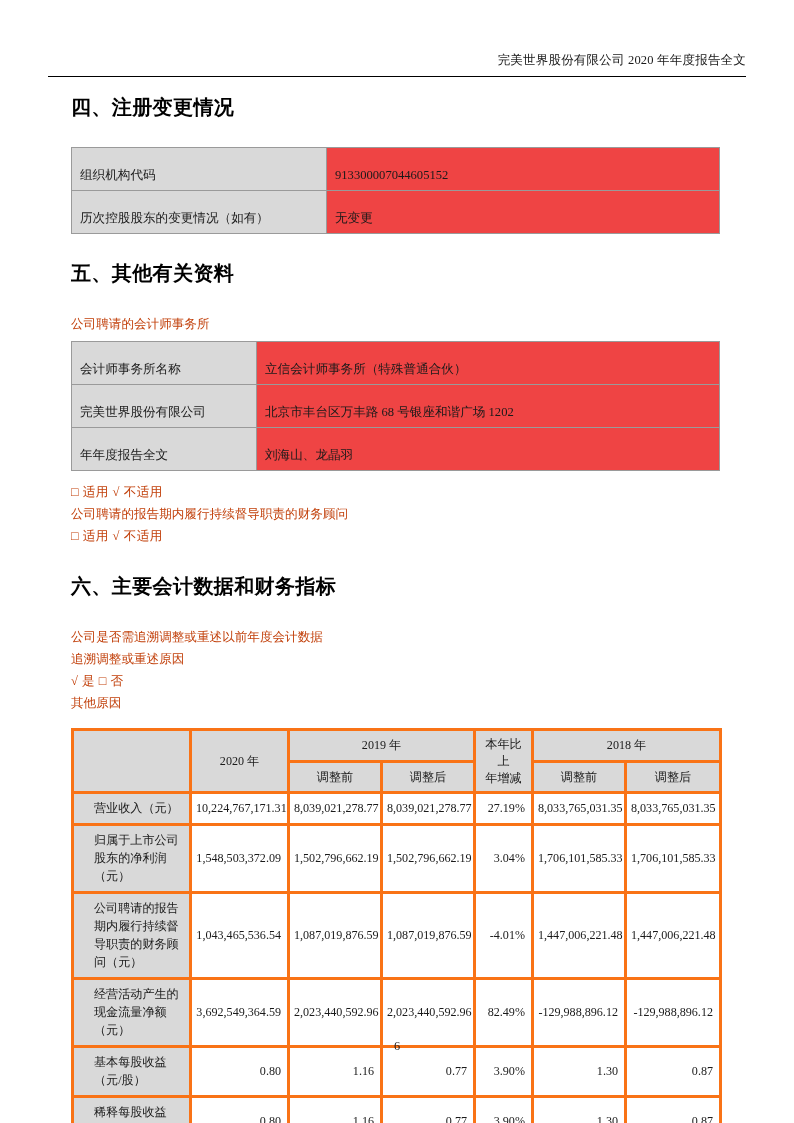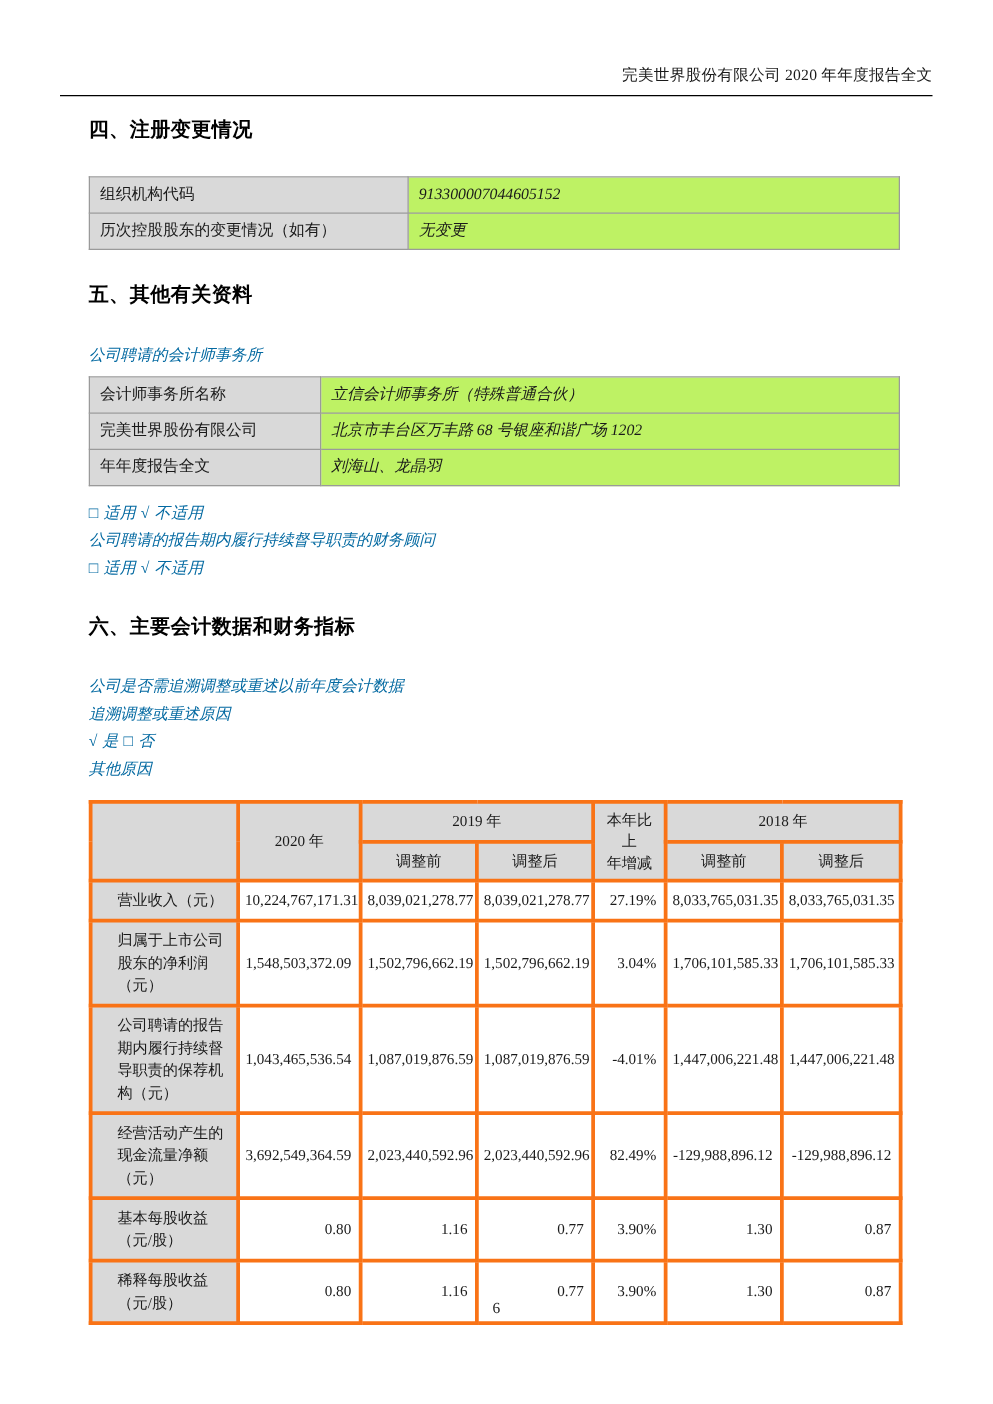--- a/index.html
+++ b/index.html
@@ -42,61 +42,59 @@
   }
   
   .content {
     position: absolute;
     left: 71px;
     top: 94px;
     width: 648px;
   }
   h2.sec {
     font-family: "Liberation Sans", "DejaVu Sans", sans-serif;
-    font-size: 16px;
+    font-size: 20px;
     font-weight: bold;
     margin: 0;
     padding: 0;
     letter-spacing: 0.4px;
     color: #000;
   }
   .sp-after-h2 { height: 26px; }
   p.body {
     font-size: 12.6px;
     line-height: 22px;
     margin: 0;
     padding: 0;
-    color: #0369a1;
-    font-style: italic;
+    color: #c2410c;
   }
   .gap6  { height: 6px; }
   .gap10 { height: 10px; }
   .gap14 { height: 14px; }
   .gap26 { height: 26px; }
 
   
   table.kv {
     border-collapse: collapse;
     width: 648px;
     table-layout: fixed;
     font-size: 12.6px;
   }
   table.kv td {
     border: 1px solid #9a9a9a;
-    padding: 5px 8px 6px 8px;
+    padding: 19px 8px 6px 8px;
     vertical-align: middle;
     line-height: 17px;
     color: #1a1a1a;
   }
   table.kv td.lbl {
     background: #d9d9d9;
   }
   table.kv td.val {
-    background: #bef264;
-    font-style: italic;
+    background: #ef4444;
   }
 
   
   table.fin {
     border-collapse: collapse;
     width: 648px;
     table-layout: fixed;
     font-size: 12.1px;
   }
   table.fin th, table.fin td {
@@ -249,21 +247,21 @@
         <tr>
           <td class="rowlbl">归属于上市公司股东的净利润（元）</td>
           <td class="num">1,548,503,372.09</td>
           <td class="num">1,502,796,662.19</td>
           <td class="num">1,502,796,662.19</td>
           <td class="num">3.04%</td>
           <td class="num">1,706,101,585.33</td>
           <td class="num">1,706,101,585.33</td>
         </tr>
         <tr>
-          <td class="rowlbl">公司聘请的报告期内履行持续督导职责的保荐机构（元）</td>
+          <td class="rowlbl">公司聘请的报告期内履行持续督导职责的财务顾问（元）</td>
           <td class="num">1,043,465,536.54</td>
           <td class="num">1,087,019,876.59</td>
           <td class="num">1,087,019,876.59</td>
           <td class="num">-4.01%</td>
           <td class="num">1,447,006,221.48</td>
           <td class="num">1,447,006,221.48</td>
         </tr>
         <tr>
           <td class="rowlbl">经营活动产生的现金流量净额（元）</td>
           <td class="num">3,692,549,364.59</td>

